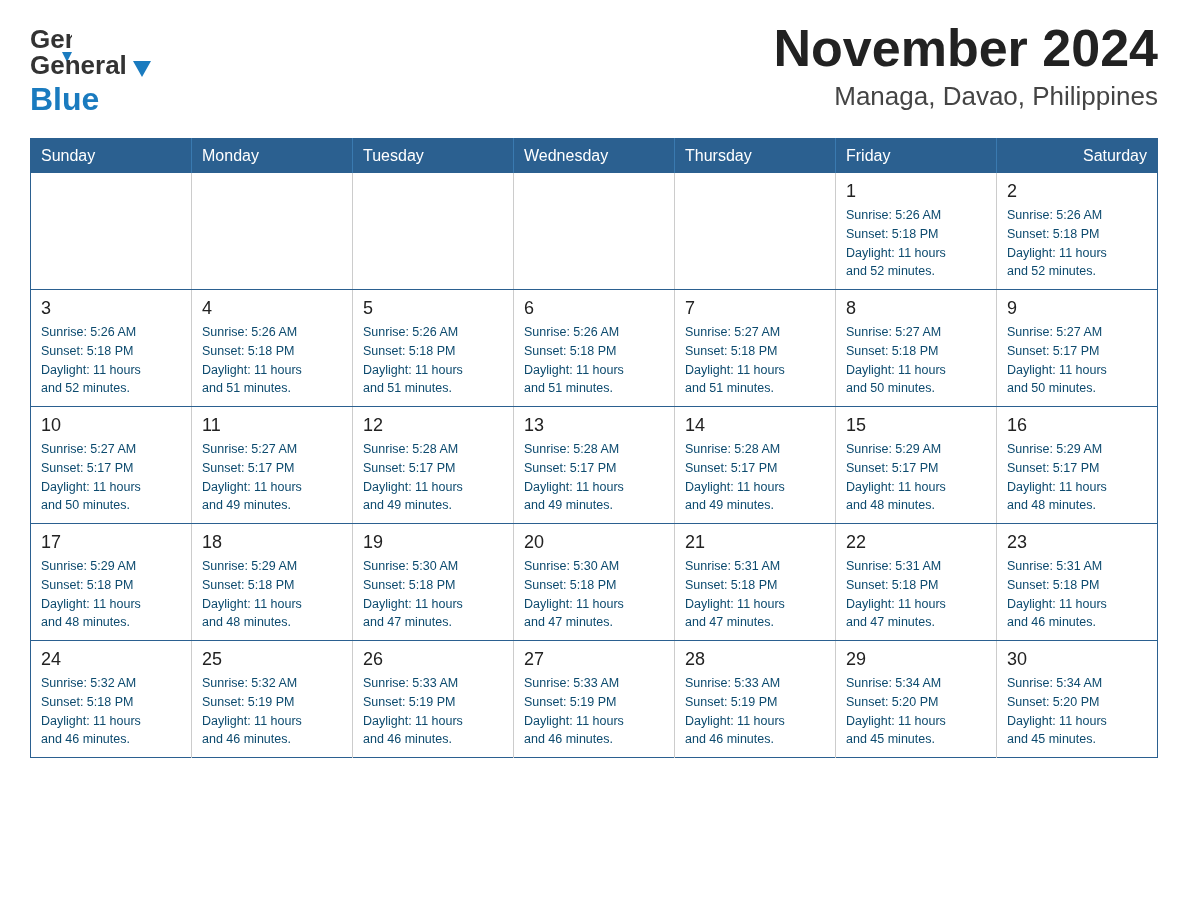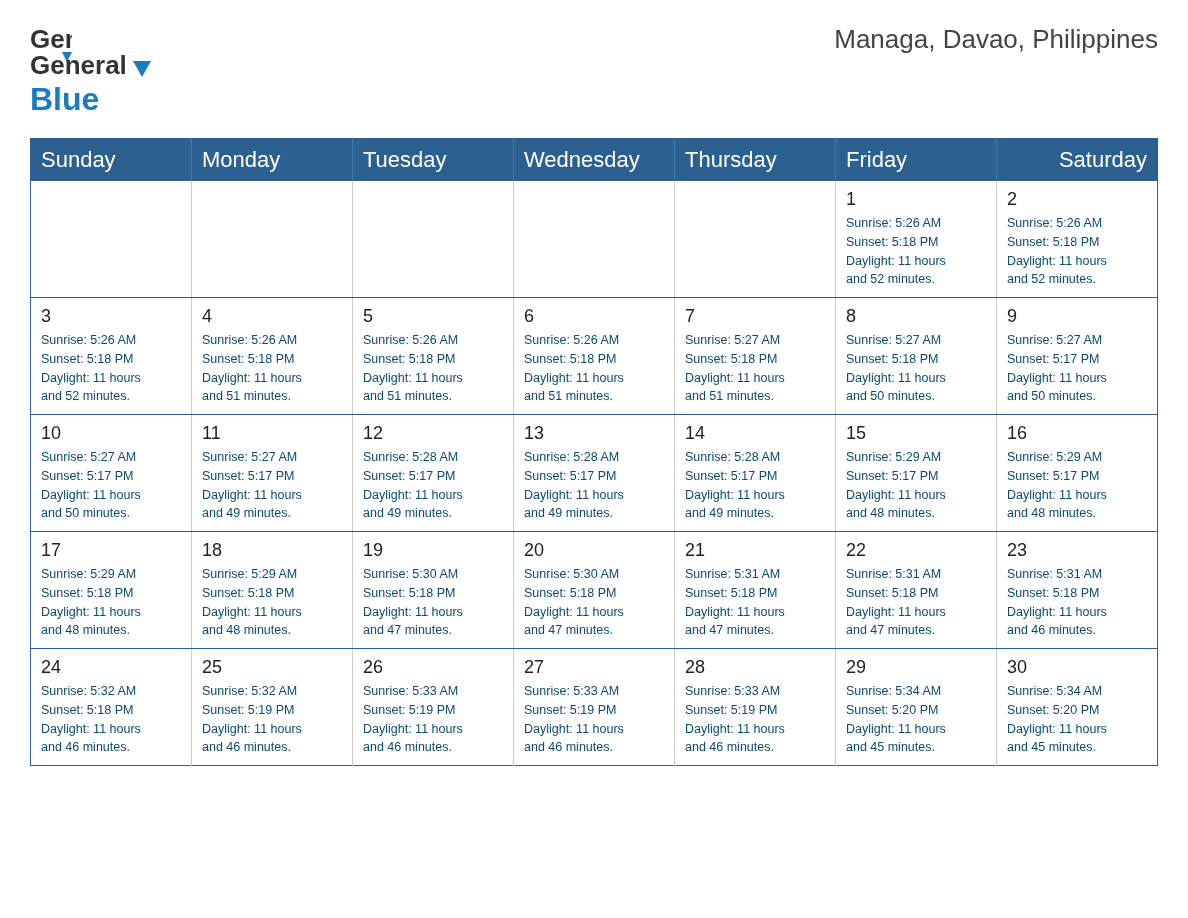--- a/index.html
+++ b/index.html
@@ -36,21 +36,21 @@
       margin-top: 4px;
     }
     .calendar {
       width: 100%;
       border-collapse: collapse;
       border: 1px solid #2b6090;
     }
     .calendar th {
       background-color: #2b6090;
       color: #fff;
-      font-size: 22px;
+      font-size: 16px;
       font-weight: normal;
       padding: 8px 10px;
       text-align: left;
       border-right: 1px solid #3a7ab0;
     }
     .calendar th:last-child {
       border-right: none;
       text-align: right;
     }
     .calendar td {
@@ -106,20 +106,21 @@
     <div style="margin-top:-18px;">
       <span style="font-size:26px;font-weight:bold;color:#333;">General</span>
       <svg width="18" height="18" viewBox="0 0 18 18" style="vertical-align:middle;margin-left:2px;">
         <polygon points="0,0 18,0 9,16" fill="#1a7bbf"></polygon>
       </svg>
       <br>
       <span style="font-size:32px;font-weight:bold;color:#1a7bbf;">Blue</span>
     </div>
   </div>
   <div class="title-area">
+    <div class="month-title">November 2024</div>
     <div class="location-title">Managa, Davao, Philippines</div>
   </div>
 </div>
 
 <table class="calendar">
   <thead>
     <tr>
     <th>Sunday</th>
         <th>Monday</th>
         <th>Tuesday</th>

